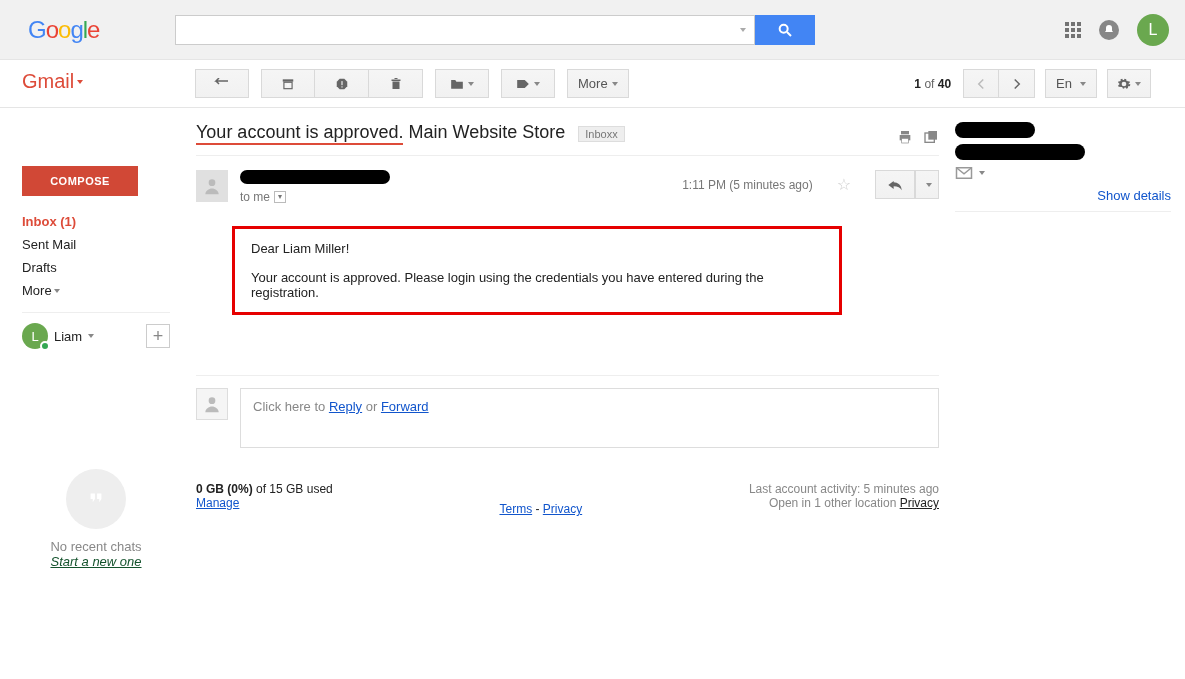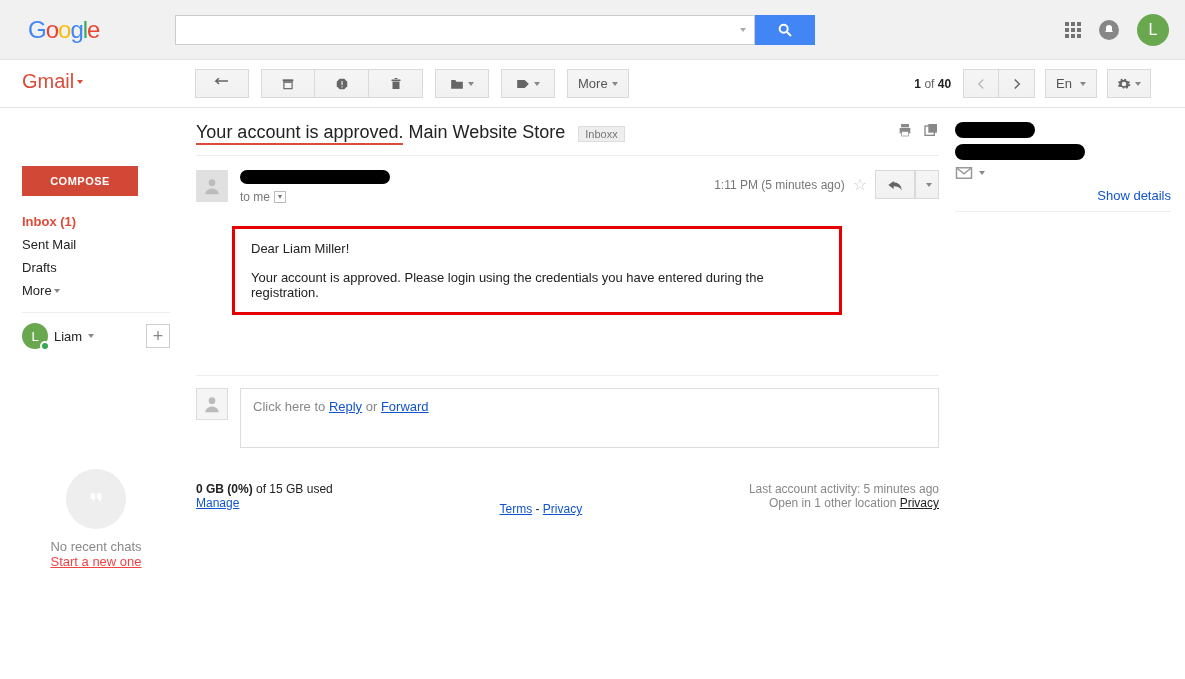--- a/index.html
+++ b/index.html
@@ -41,36 +41,36 @@
   .nav-list li { padding: 4px 0; font-size: 13px; cursor: pointer; }
   .nav-list li.active { color: #dd4b39; font-weight: bold; }
   .nav-list .more { display: flex; align-items: center; gap: 2px; }
   .sidebar hr { border: none; border-top: 1px solid #eee; margin: 10px 0; }
   .user-row { display: flex; align-items: center; gap: 6px; }
   .user-row .mini-avatar { width: 26px; height: 26px; border-radius: 50%; background: #6aa84f; color: #fff; font-size: 13px; display: flex; align-items: center; justify-content: center; position: relative; }
   .user-row .presence { position: absolute; width: 10px; height: 10px; border-radius: 50%; background: #34a853; border: 2px solid #fff; bottom: -2px; right: -2px; }
   .plus-btn { width: 24px; height: 24px; border: 1px solid #ccc; display: flex; align-items: center; justify-content: center; color: #888; margin-left: auto; cursor: pointer; font-size: 18px; }
   .hangouts { text-align: center; margin-top: 120px; font-size: 13px; color: #888; }
   .hangouts .bubble { width: 60px; height: 60px; border-radius: 50%; background: #eee; color: #fff; font-size: 30px; display: flex; align-items: center; justify-content: center; margin: 0 auto 10px; }
-  .hangouts a { color: #ef4444; }
+  .hangouts a { color: #14532d; font-style: italic; }
 
   .content { flex: 1; padding: 14px 16px 0 16px; }
-  .subject-row { display: flex; align-items: flex-start; border-bottom: 1px solid #eee; padding-bottom: 10px; }
+  .subject-row { display: flex; align-items: flex-end; border-bottom: 1px solid #eee; padding-bottom: 10px; }
   .subject-text { font-size: 18px; }
   .subj-part1 { border-bottom: 2px solid #dd4b39; display: inline-block; }
   .inbox-tag { font-size: 11px; color: #777; background: #eee; border: 1px solid #ddd; padding: 1px 6px; margin-left: 8px; display: inline-flex; align-items: center; }
   .inbox-tag .x { cursor: pointer; }
   .subj-actions { margin-left: auto; display: flex; gap: 10px; color: #888; }
   .icon-btn { cursor: pointer; display: flex; align-items: center; }
 
   .msg-header { display: flex; align-items: flex-start; padding: 14px 0 6px; }
   .sender-avatar { width: 32px; height: 32px; background: #e0e0e0; display: flex; align-items: center; justify-content: center; color: #999; margin-right: 12px; }
   .sender-name { width: 150px; height: 14px; background: #000; border-radius: 7px; }
   .to-line { font-size: 12px; color: #777; margin-top: 6px; display: flex; align-items: center; gap: 4px; }
-  .msg-meta { margin-left: auto; display: flex; align-items: center; gap: 8px; color: #777; font-size: 12px; }
+  .msg-meta { margin-left: auto; display: flex; align-items: center; gap: 24px; color: #777; font-size: 12px; }
   .star-outline { color: #ccc; font-size: 16px; cursor: pointer; }
   .reply-btn-group { display: flex; }
   .reply-btn-group .btn { min-width: 40px; }
 
   .msg-body { margin: 16px 0 16px 36px; border: 3px solid #e60000; padding: 12px 16px; width: 610px; }
   .msg-body p { margin-bottom: 14px; font-size: 13px; }
   .msg-body p:last-child { margin-bottom: 0; }
 
   .separator { border-top: 1px solid #eee; margin-top: 60px; }
   .reply-box-row { display: flex; padding: 12px 0; gap: 12px; }

